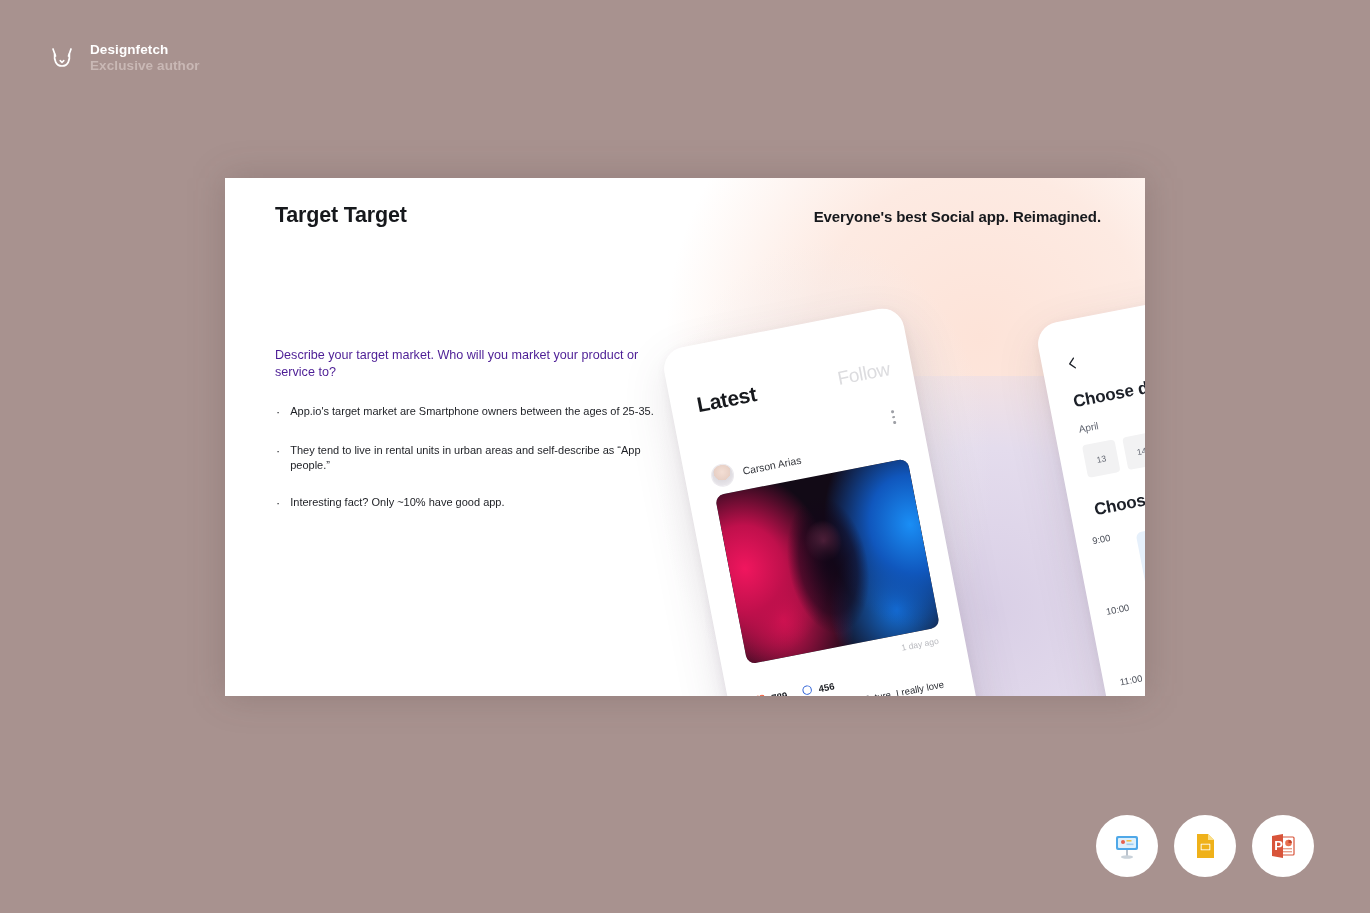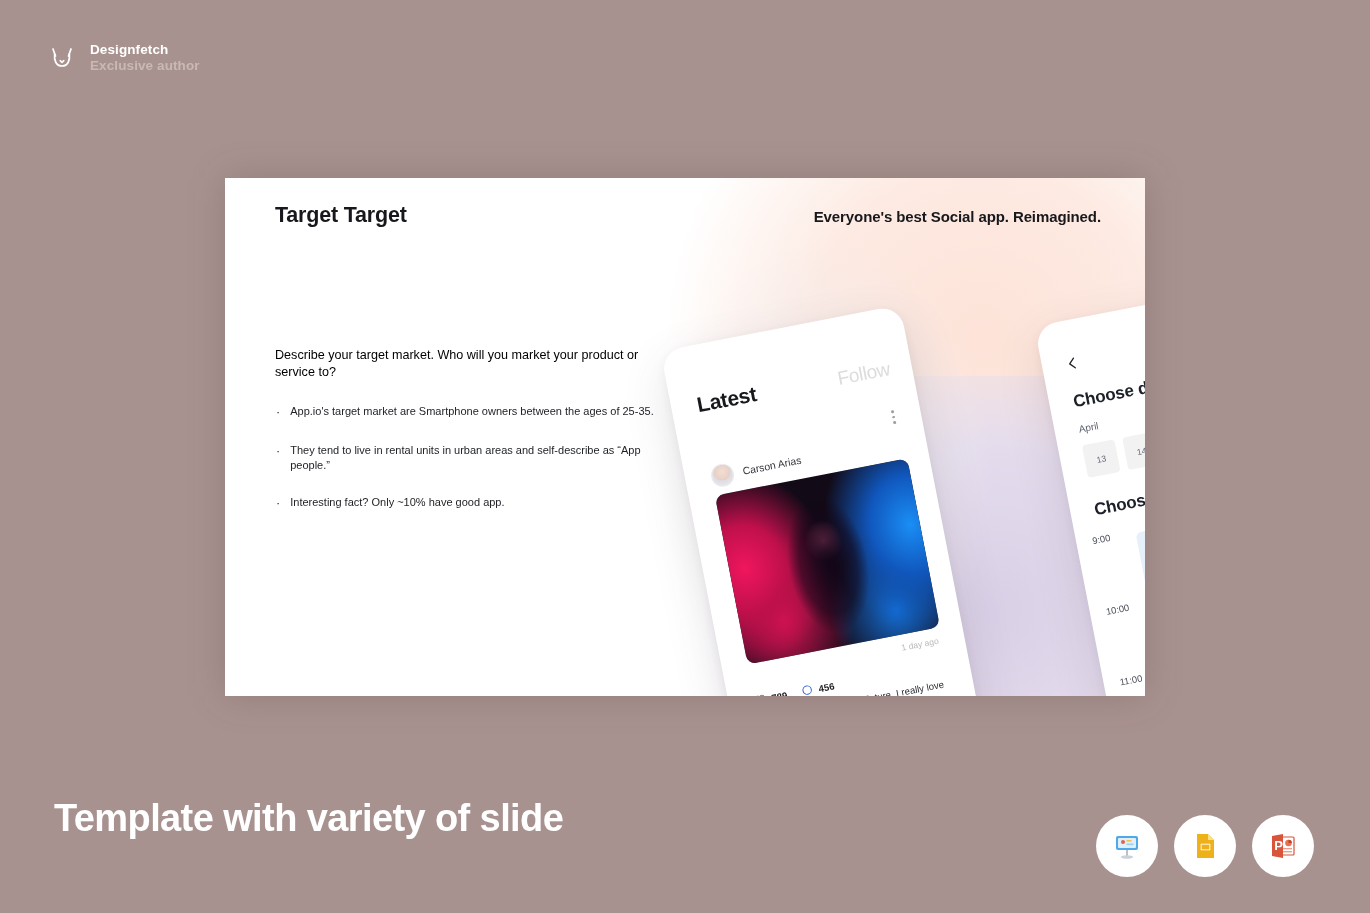--- a/index.html
+++ b/index.html
@@ -118,21 +118,21 @@
   .slide-body {
     position: absolute;
     left: 50px;
     top: 169px;
     width: 380px;
     z-index: 6;
   }
   .lead {
     font-size: 12.6px;
     line-height: 1.35;
-    color: #000000;
+    color: #4c1d95;
     font-weight: normal;
     margin-bottom: 23px;
   }
   .bullet {
     display: flex;
     gap: 10px;
     margin-bottom: 22px;
   }
   .bullet:last-child { margin-bottom: 0; }
   .bullet-dot {
@@ -508,21 +508,20 @@
 
     <div class="slot-card" style="top:222px; background:#e6f0fb">
       
       
     </div>
 
   </div>
 </div>
 
 <div class="footer-title">
-  <div>Template with variety of slide</div>
 </div>
 
 <div class="badges">
 
   <span class="badge">
     <svg width="30" height="30" viewBox="0 0 30 30" fill="none">
       <rect x="4" y="5" width="22" height="14" rx="2" fill="#4fa8e8"></rect>
       <rect x="6" y="7" width="18" height="10" rx="1" fill="#dff0fb"></rect>
       <circle cx="11" cy="11" r="2" fill="#e8604d"></circle>
       <rect x="14.5" y="12.5" width="7" height="1.6" fill="#9fcdf0"></rect>

